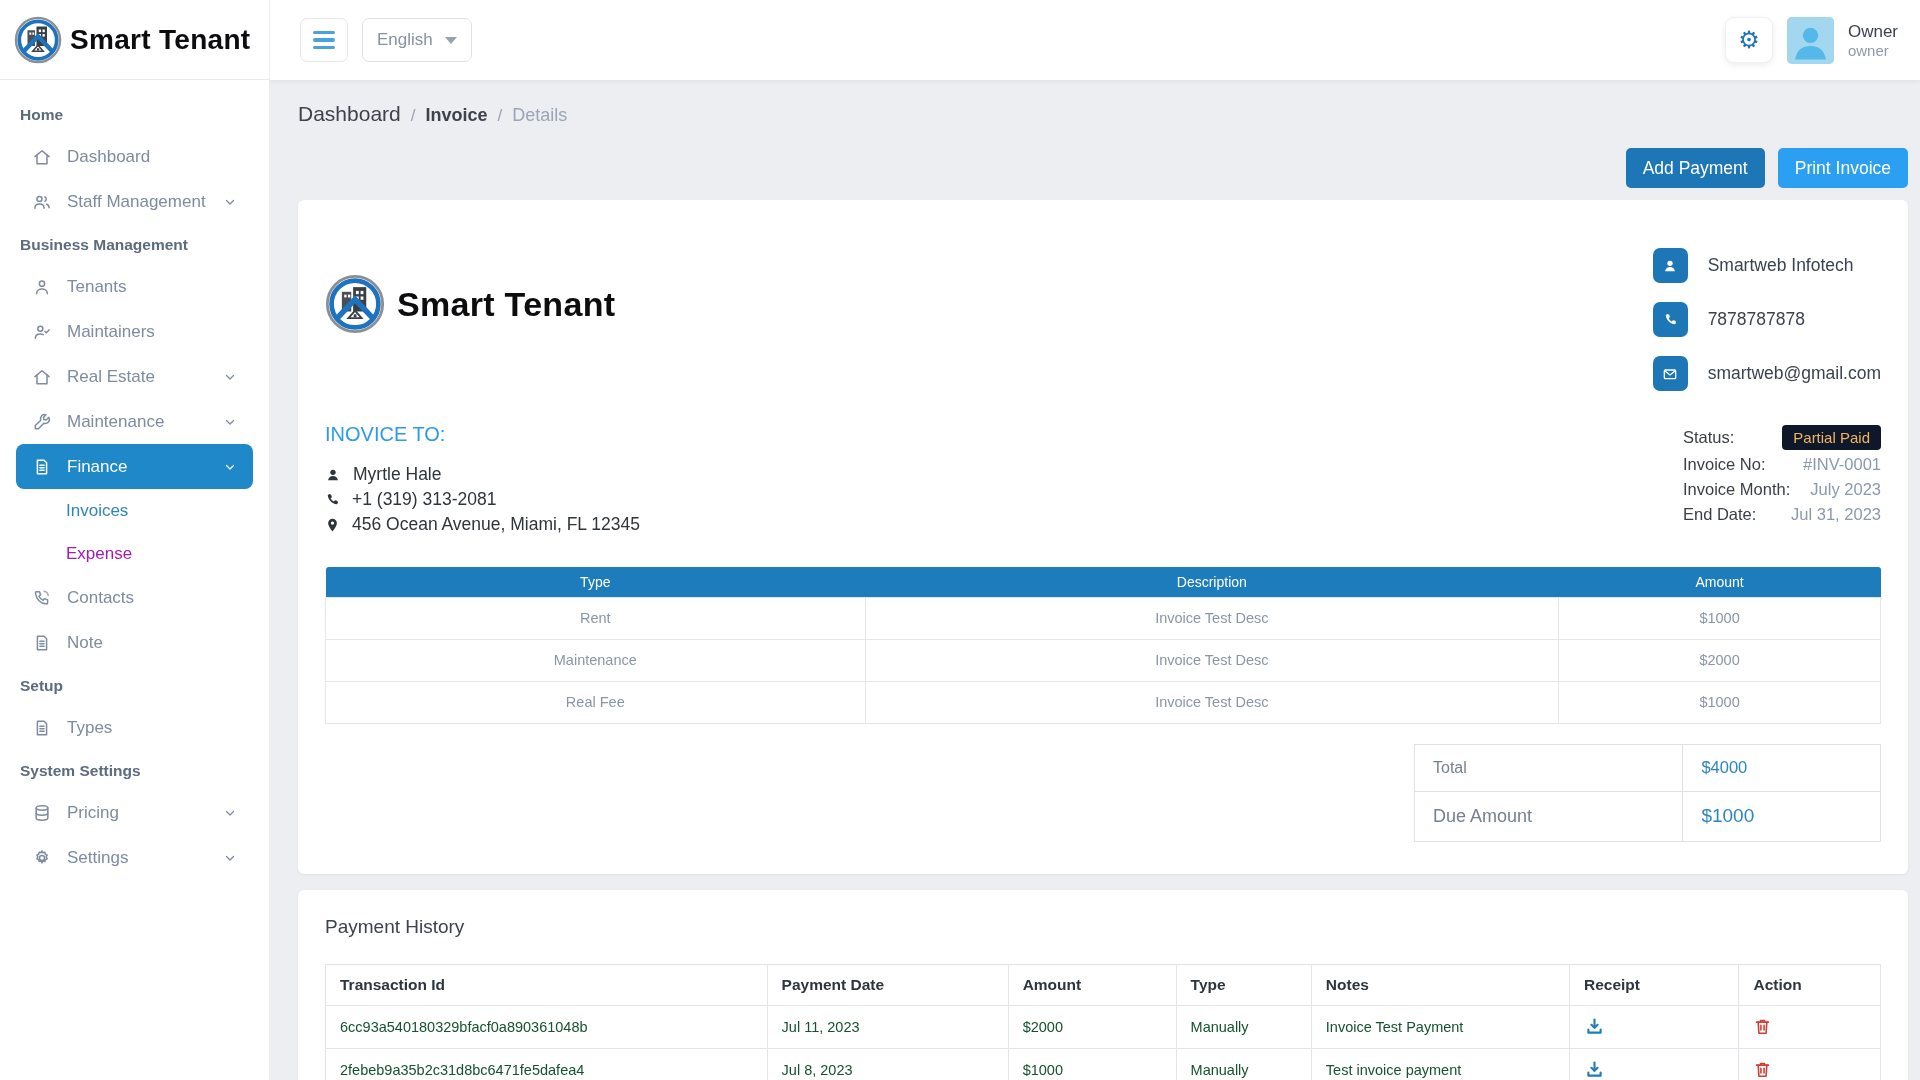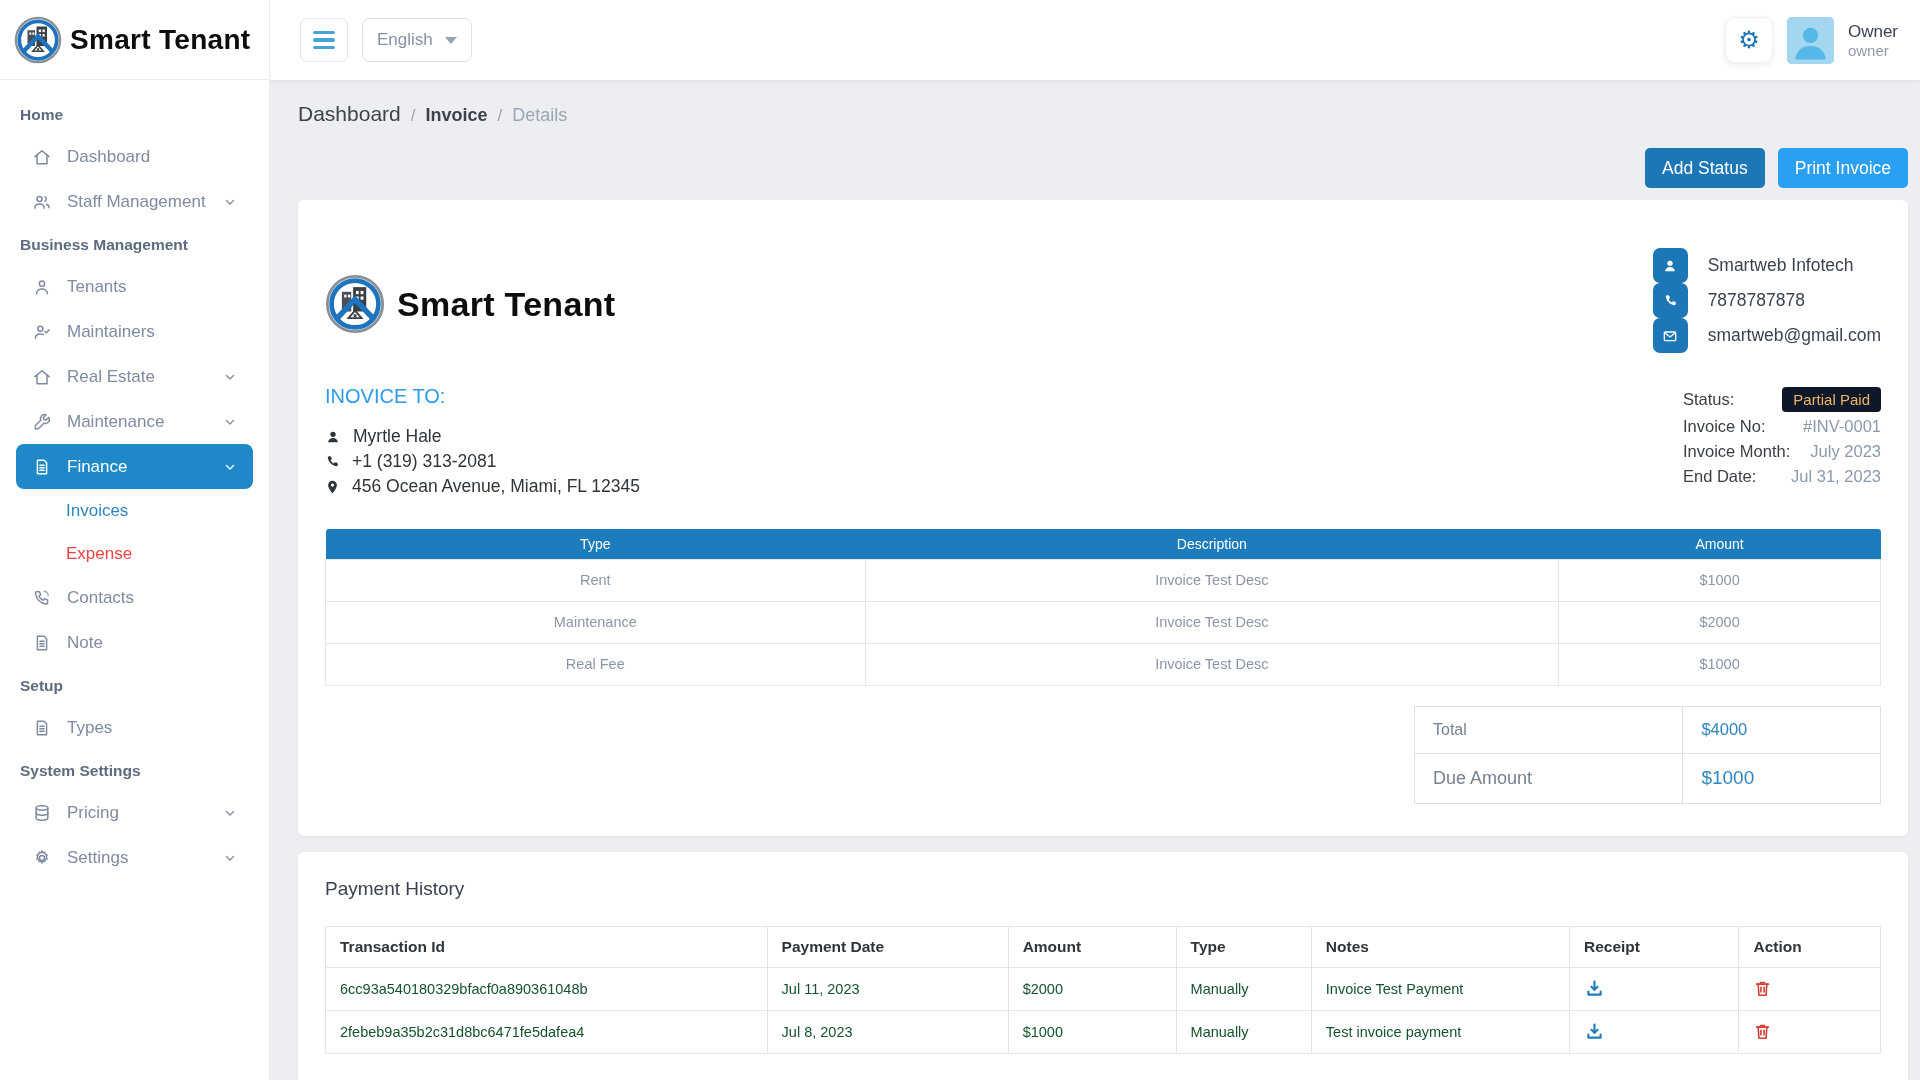--- a/index.html
+++ b/index.html
@@ -14,21 +14,21 @@
   .brand-text { font-size:28px; font-weight:900; color:#0d0d0f; letter-spacing:.3px; white-space:nowrap; }
   .side-nav { padding-top:14px; }
   .section-label { padding:12px 20px 10px; font-size:15.5px; font-weight:700; color:#5d6b7e; }
   .nav-item { height:45px; display:flex; align-items:center; gap:15px;
     margin:0 16px; padding:0 16px; border-radius:8px; color:#7e8ba0;
     font-size:17px; cursor:pointer; }
   .nav-item svg { flex:0 0 auto; }
   .nav-item .chev { margin-left:auto; }
   .nav-item.active { background:#1e88c9; color:#fff; }
   .sub-item { height:43px; display:flex; align-items:center; padding-left:66px;
-    font-size:17px; color:#ef4444; cursor:pointer; }
+    font-size:17px; color:#a21caf; cursor:pointer; }
   .sub-item.active { color:#2e86c1; }
 
   
   .topbar { position:fixed; left:270px; right:0; top:0; height:80px; background:#fff;
     display:flex; align-items:center; padding:0 22px 0 30px;
     box-shadow:0 1px 5px rgba(0,0,0,.07); z-index:20; }
   .burger-btn { width:48px; height:44px; border:1px solid #e3e7ec; border-radius:7px;
     background:#fff; display:flex; flex-direction:column; justify-content:center;
     align-items:center; gap:4px; cursor:pointer; }
   .burger-btn span { display:block; width:22px; height:3.5px; border-radius:2px; background:#4aa3d8; }
@@ -58,21 +58,21 @@
     font-size:17.5px; font-family:inherit; cursor:pointer; }
   .btn-primary { background:#1d76b5; }
   .btn-info { background:#2ba0f2; }
 
   
   .card { background:#fff; border-radius:6px; box-shadow:0 1px 3px rgba(0,0,0,.05); }
   .invoice-card { margin-top:12px; padding:48px 27px 32px; }
   .inv-header { display:flex; justify-content:space-between; align-items:flex-start; }
   .inv-logo { display:flex; align-items:center; gap:12px; margin-top:26px; }
   .inv-logo .brand-text { font-size:34px; }
-  .contact-list { display:flex; flex-direction:column; gap:0; }
+  .contact-list { display:flex; flex-direction:column; gap:19px; }
   .contact-row { display:flex; align-items:center; gap:20px; }
   .contact-icon { width:35px; height:35px; border-radius:7px; background:#1d76b5;
     display:flex; align-items:center; justify-content:center; }
   .contact-text { font-size:17.5px; color:#3b4350; }
 
   .inv-parties { display:flex; justify-content:space-between; align-items:flex-start; margin-top:32px; }
   .billto-heading { font-size:20px; color:#2d9be8; margin-bottom:16px; }
   .billto-row { display:flex; align-items:center; gap:12px; height:25px; font-size:17.5px; color:#2f353c; }
   .meta-block { width:198px; display:flex; flex-direction:column; gap:4px; margin-top:2px; }
   .meta-row { display:flex; align-items:center; min-height:21px; }
@@ -300,21 +300,21 @@
 
   <div class="breadcrumb">
     <span class="bc-root">Dashboard</span>
     <span class="bc-sep">/</span>
     <span class="bc-mid">Invoice</span>
     <span class="bc-sep">/</span>
     <span class="bc-last">Details</span>
   </div>
 
   <div class="actions-row">
-    <button class="btn btn-primary">Add Status</button>
+    <button class="btn btn-primary">Add Payment</button>
     <button class="btn btn-info">Print Invoice</button>
   </div>
 
   <div class="card invoice-card">
     <div class="inv-header">
       <div class="inv-logo">
         <svg width="60" height="60" viewBox="0 0 64 64">
           <circle cx="32" cy="32" r="29.5" fill="#fff" stroke="#8a8f94" stroke-width="3"></circle>
           <circle cx="32" cy="32" r="25" fill="#fff" stroke="#1e73be" stroke-width="5"></circle>
           <rect x="18" y="19" width="10" height="21" fill="#4a4f55"></rect>

